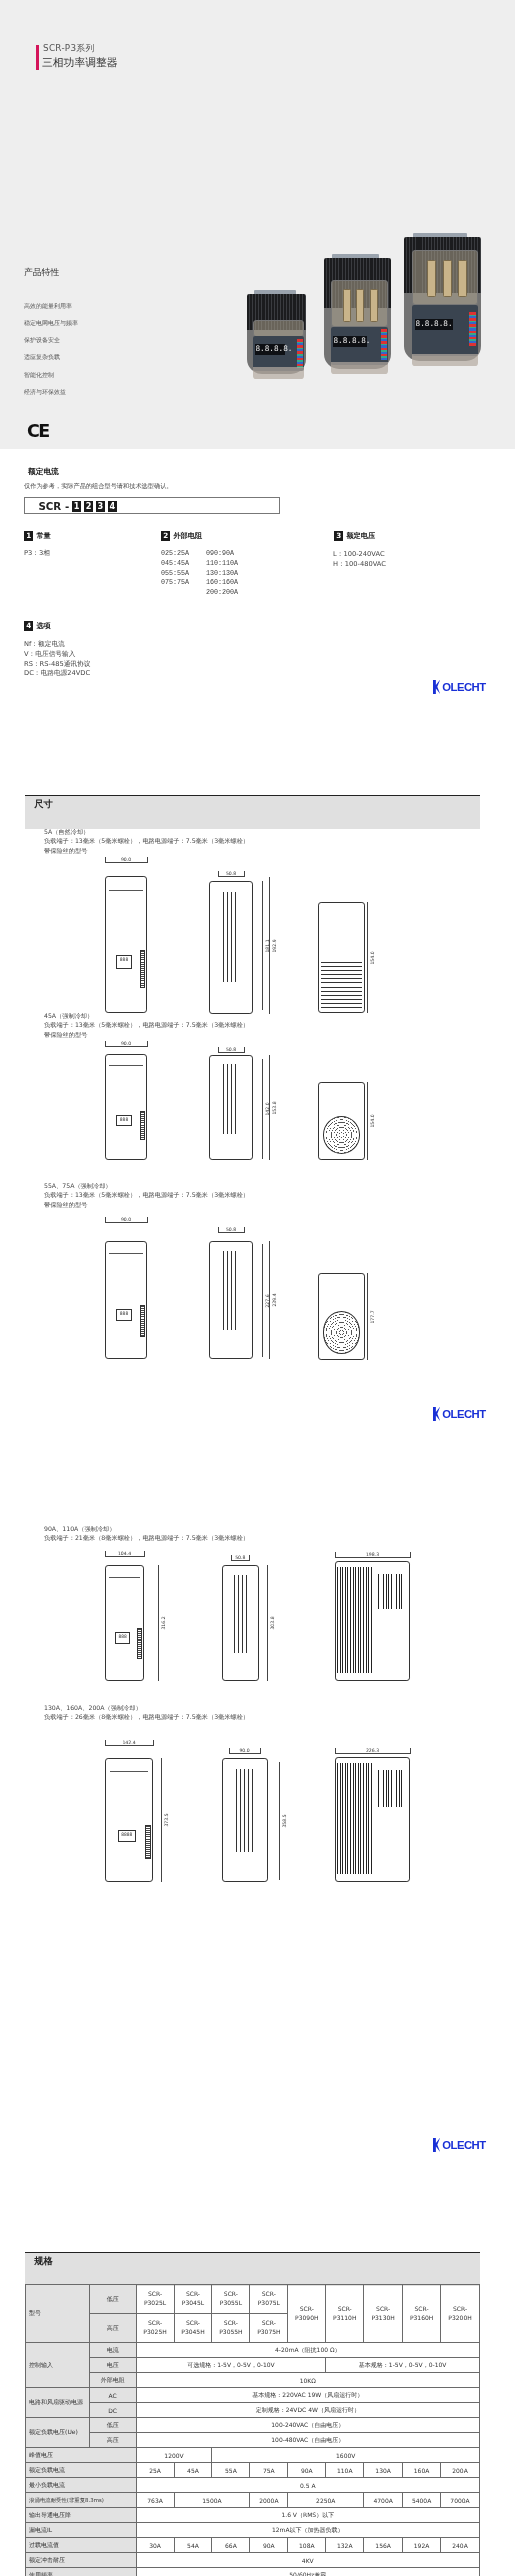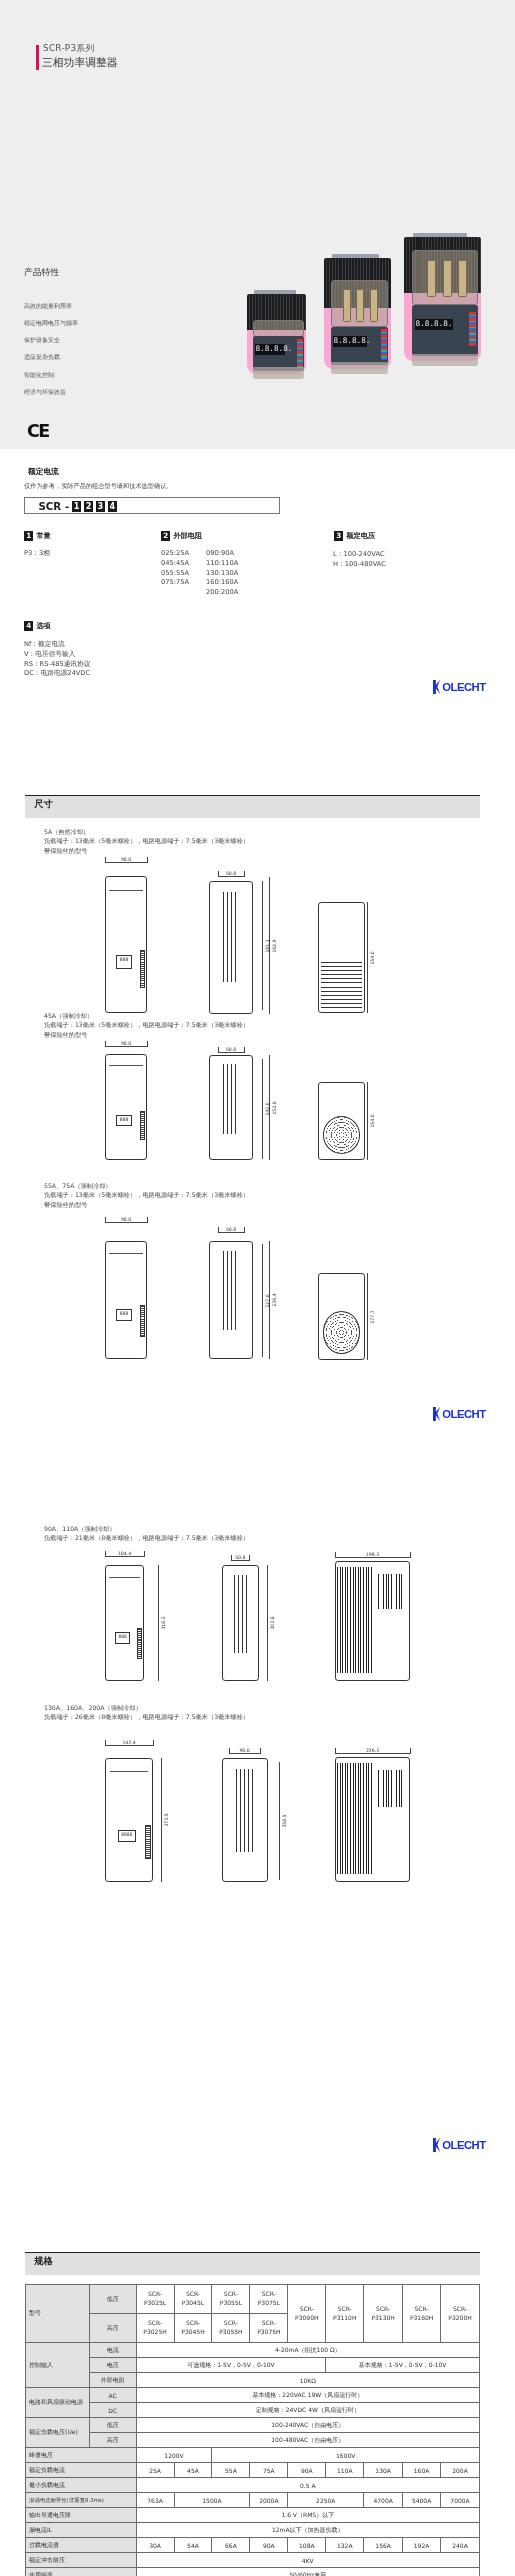--- a/index.html
+++ b/index.html
@@ -9,47 +9,47 @@
   .hero { position: absolute; left: 0; top: 0; width: 515px; height: 449px; background: #eeeeee; }
   .hero-accent { position: absolute; left: 36px; top: 45px; width: 2.6px; height: 25px; background: #d4145a; }
   .hero-series { position: absolute; left: 43px; top: 43px; font-size: 8.8px; color: #555; letter-spacing: 0.3px; }
   .hero-title { position: absolute; left: 42px; top: 56px; font-size: 10.8px; color: #333; }
   .features-title { position: absolute; left: 24px; top: 267px; font-size: 8.8px; color: #333; }
   .feature-item { position: absolute; left: 24px; font-size: 6px; color: #555; }
   .ce-mark { position: absolute; left: 27px; top: 421px; font-size: 17.5px; font-weight: bold; color: #111; font-family: "DejaVu Sans", sans-serif; letter-spacing: -1.5px; }
 
   
   .photo { position: absolute; left: 242px; top: 227px; width: 247px; height: 170px; }
-  .unit { position: absolute; background: #f9a8d4; border-radius: 9px; }
+  .unit { position: absolute; background: #737373; border-radius: 15px; }
   .unit .heatsink { position: absolute; left: 0; top: 0; right: 0; height: 45%; background: repeating-linear-gradient(90deg, #1b1c1e 0 2.1px, #3a3c40 2.1px 3.1px); border-radius: 2.1px 2.1px 0 0; }
   .unit .cover { position: absolute; left: 10%; right: 4%; background: rgba(170,160,140,0.55); border-radius: 3.1px; border: 0.5px solid #777; }
   .unit .fuse { position: absolute; width: 12%; background: #c9b48a; border-radius: 1.5px; border: 0.5px solid #7a6a4a; }
   .unit .panel { position: absolute; left: 10%; right: 4%; background: #3a4450; border-radius: 2.1px; }
   .unit .display { position: absolute; left: 14%; width: 50%; height: 14%; background: #0e1014; color: #e8e8e8; font-family: "DejaVu Sans Mono", monospace; font-size: 7.7px; text-align: center; line-height: 1.4; }
   .unit .leds { position: absolute; right: 6%; width: 9%; background: repeating-linear-gradient(180deg, #d33 0 2.6px, #3a8 2.6px 4.1px, #36c 4.1px 6.2px); }
   .unit .bottom { position: absolute; left: 10%; right: 4%; bottom: -5.2px; height: 12.4px; background: rgba(180,170,160,0.7); border-radius: 0 0 3.1px 3.1px; }
   .unit .bracket { position: absolute; top: -4.1px; left: 12%; right: 18%; height: 5.2px; background: #9aa3ad; border-radius: 1px; }
 
   
   .sec-h { position: absolute; left: 28px; font-size: 7.7px; font-weight: bold; color: #222; }
   .sec-sub { position: absolute; left: 24px; font-size: 6.2px; color: #444; }
   .code-box { position: absolute; left: 24px; top: 497px; width: 256px; height: 16.5px; border: 0.5px solid #777; background: #fff; }
   .code-box .scr { position: absolute; left: 13.4px; top: 1.5px; font-size: 10.3px; font-weight: bold; color: #222; }
   .digit { display: inline-block; width: 8.8px; height: 11.3px; background: #1a1a1a; color: #fff; font-size: 8.2px; font-weight: bold; text-align: center; line-height: 11.3px; margin-left: 3.1px; vertical-align: middle; }
   .grp-h { position: absolute; font-size: 7.2px; font-weight: bold; color: #222; display: flex; align-items: center; gap: 3.1px; }
   .grp-h .num { width: 9.3px; height: 9.3px; background: #1a1a1a; color: #fff; font-size: 7.2px; text-align: center; line-height: 9.3px; }
   .grp-list { position: absolute; font-size: 6.7px; color: #444; line-height: 9.8px; }
-  .cur-col { display: inline-block; vertical-align: top; width: 45px; }
+  .cur-col { display: inline-block; vertical-align: top; width: 45px; font-family: Liberation Mono, monospace; }
 
   .logo { position: absolute; left: 433px; width: 61px; height: 15.5px; display: flex; align-items: center; }
   .logo .k { width: 7.2px; height: 14.4px; background: #1930d6; clip-path: polygon(0 0, 40% 0, 40% 38%, 100% 0, 60% 50%, 100% 100%, 40% 62%, 40% 100%, 0 100%); }
   .logo .txt { color: #1930d6; font-weight: bold; font-size: 11.3px; letter-spacing: -0.5px; margin-left: 2px; font-family: "Liberation Sans", sans-serif; }
 
   
-  .bar { position: absolute; left: 25px; width: 455px; height: 23px; background: #e0e0e0; border-top: 1.5px solid #222; }
+  .bar { position: absolute; left: 25px; width: 455px; height: 34px; background: #e0e0e0; border-top: 1.5px solid #222; }
   .bar span { position: absolute; left: 9.3px; top: 2.1px; font-size: 9.3px; font-weight: bold; color: #222; }
 
   
   .dim-cap { position: absolute; left: 44px; font-size: 6.2px; color: #444; line-height: 9.3px; }
   .dwg { position: absolute; border: 0.8px solid #333; background: #fff; border-radius: 3.1px; }
   .dwg.front::before { content: ""; position: absolute; left: 8%; right: 8%; top: 8%; height: 2.1px; border-bottom: 0.5px solid #555; }
   .dwg.front .disp { position: absolute; left: 25%; width: 40%; height: 10%; border: 0.8px solid #333; top: 58%; font-family: "DejaVu Sans Mono", monospace; font-size: 4.6px; text-align: center; line-height: 1.6; }
   .dwg.front .term { position: absolute; right: 3%; width: 12%; height: 28%; top: 54%; background: repeating-linear-gradient(180deg, #444 0 1px, #fff 1px 2.1px); border: 0.5px solid #333; }
   .dwg.side .fins { position: absolute; left: 30%; width: 40%; top: 8%; height: 68%; background: repeating-linear-gradient(90deg, #333 0 1px, #fff 1px 4.1px); }
   .dwg.top .fan { position: absolute; left: 8%; right: 8%; bottom: 6%; height: 50%; border: 0.8px solid #333; border-radius: 50%; background: repeating-radial-gradient(circle, #fff 0 2.1px, #555 2.1px 2.6px); }

